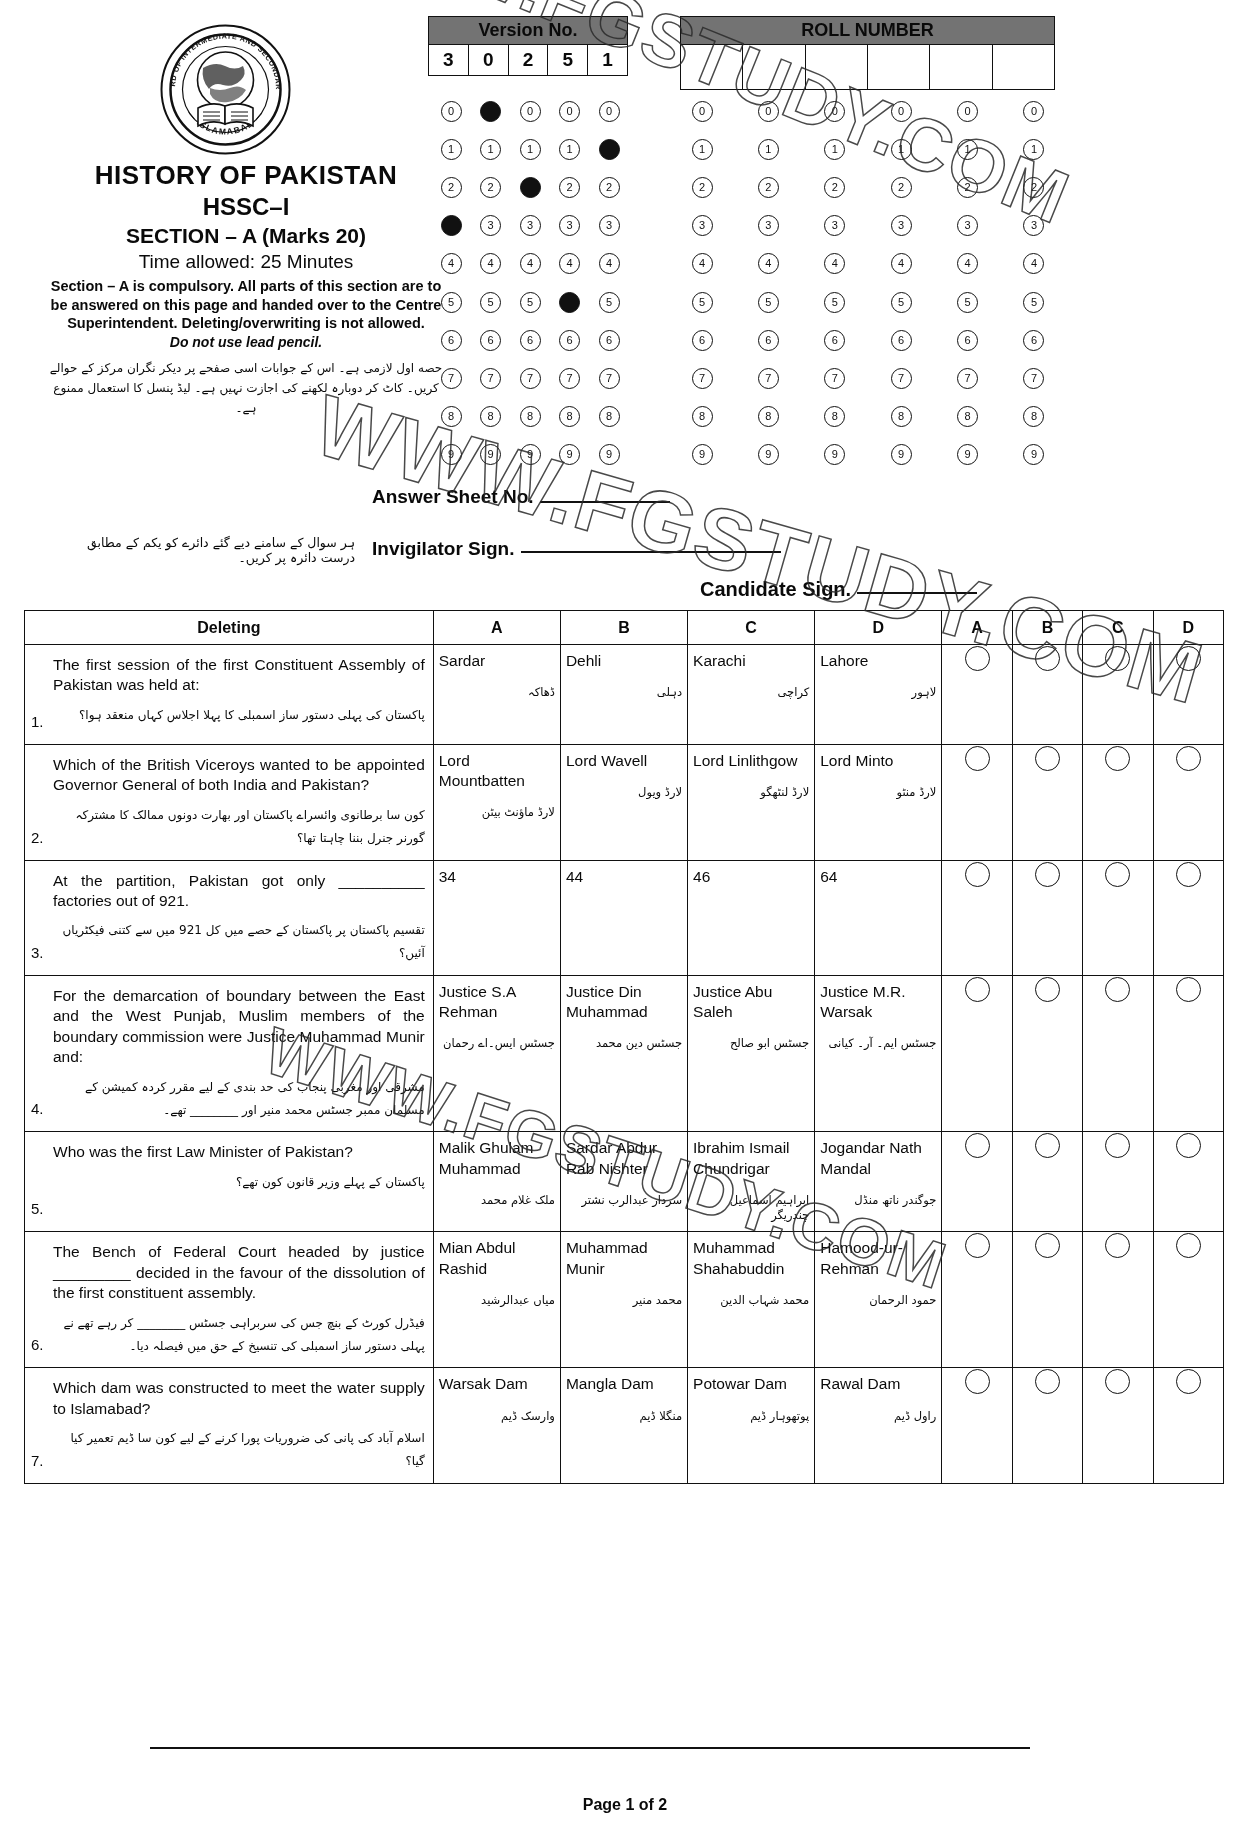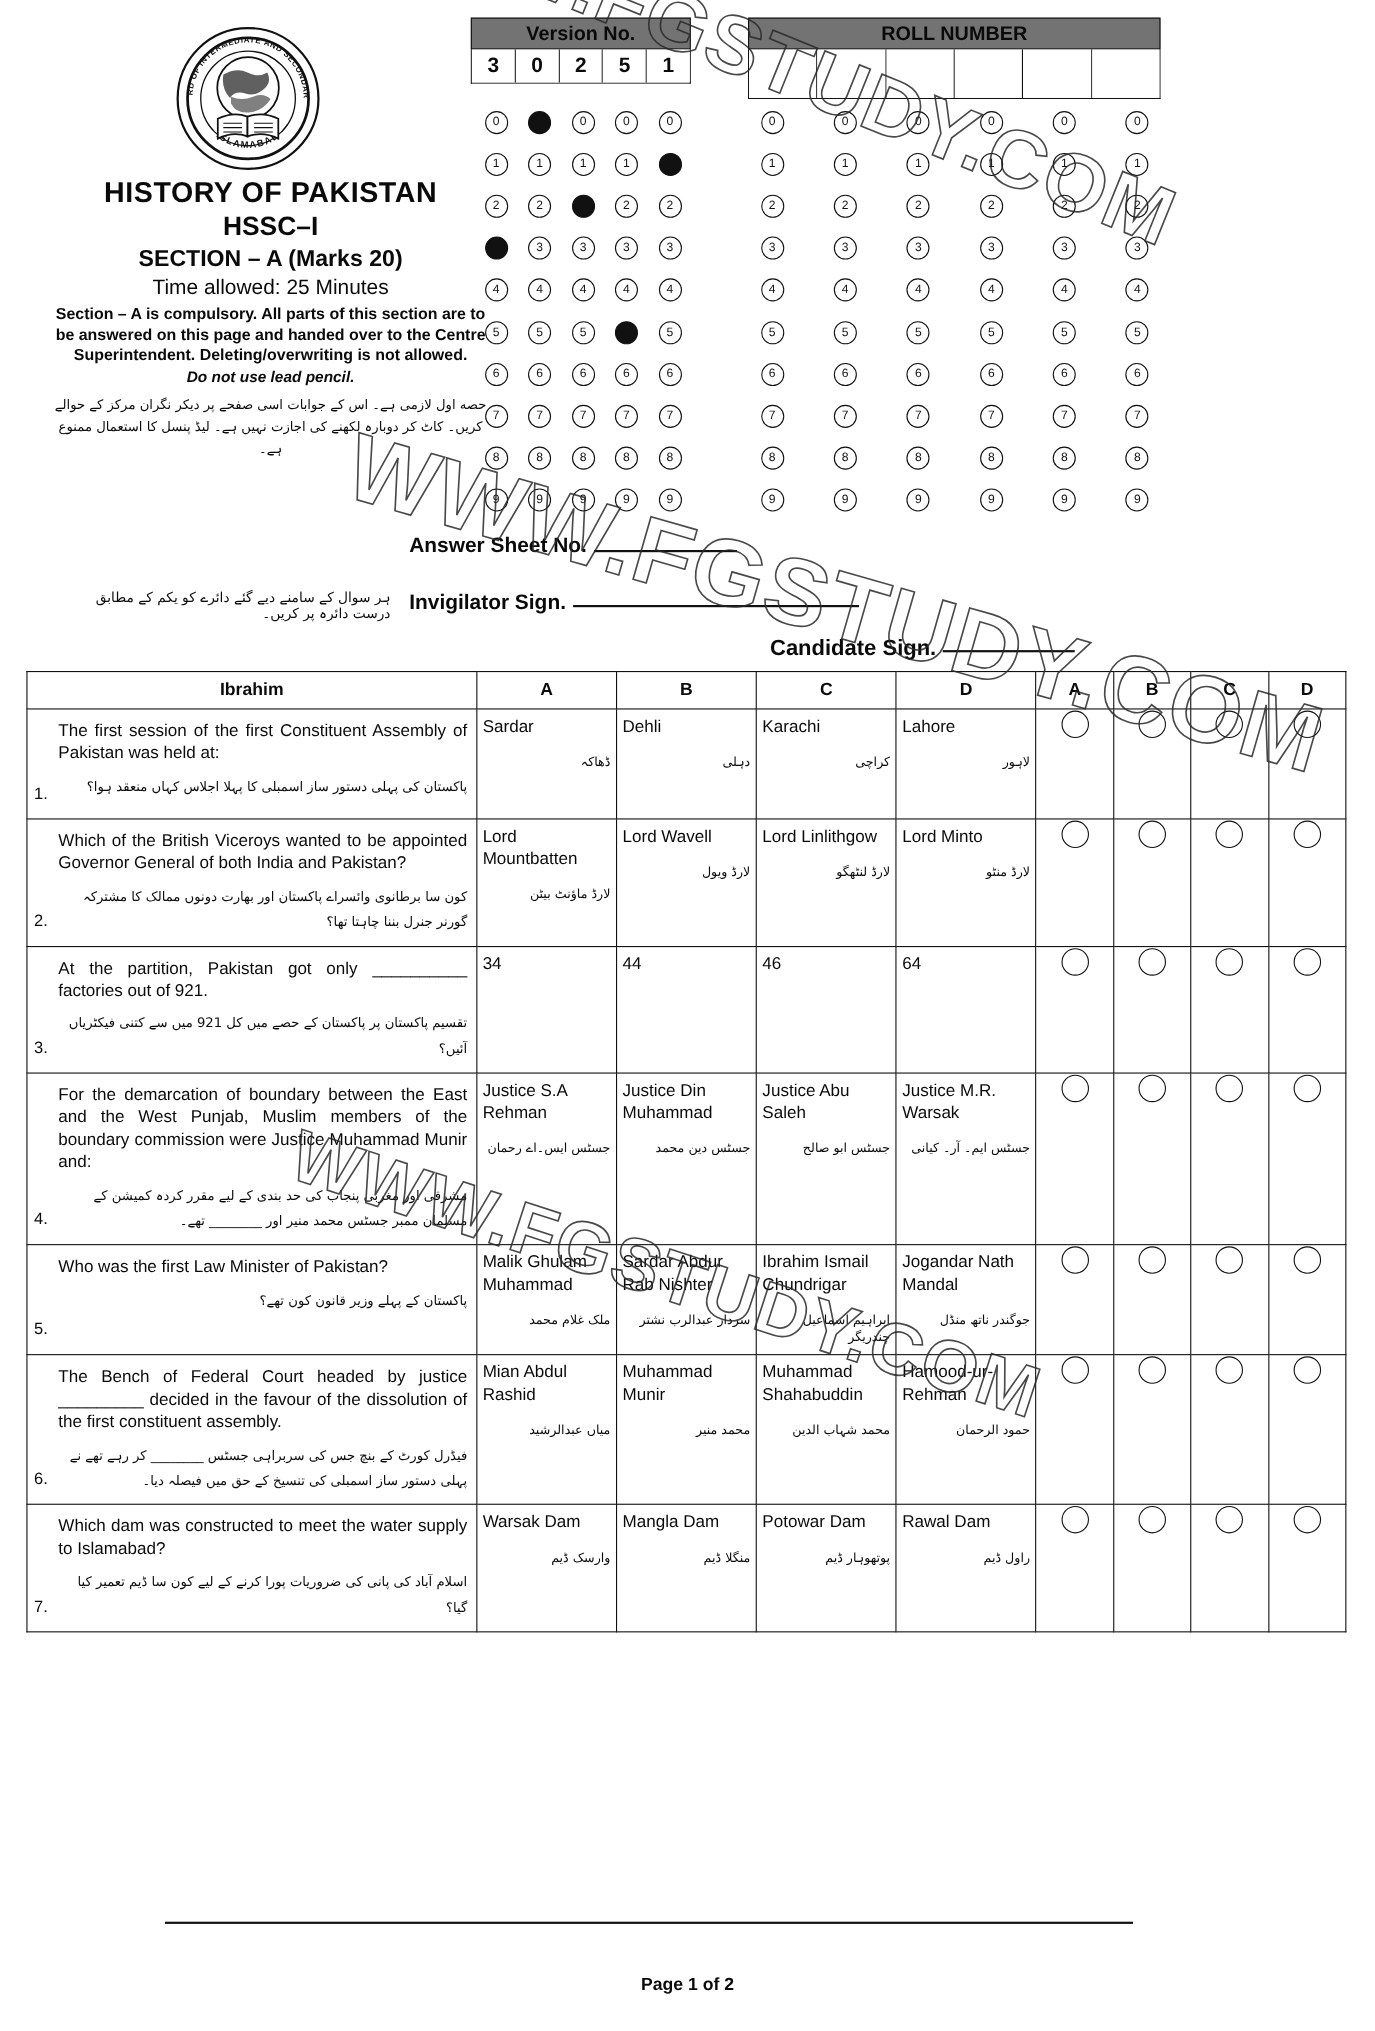--- a/index.html
+++ b/index.html
@@ -355,21 +355,21 @@
     <span>Candidate Sign.</span><span class="rule"></span>
   </div>
 
   <div class="wm wm1">WWW.FGSTUDY.COM</div>
   <div class="wm wm2">WWW.FGSTUDY.COM</div>
   <div class="wm wm3">WWW.FGSTUDY.COM</div>
 
   <table class="qt">
     <thead>
       <tr>
-        <th class="col-q">Ibrahim</th>
+        <th class="col-q">Deleting</th>
         <th class="col-opt">A</th>
         <th class="col-opt">B</th>
         <th class="col-opt">C</th>
         <th class="col-opt">D</th>
         <th class="col-ans">A</th>
         <th class="col-ans">B</th>
         <th class="col-ans">C</th>
         <th class="col-ans">D</th>
       </tr>
     </thead>

